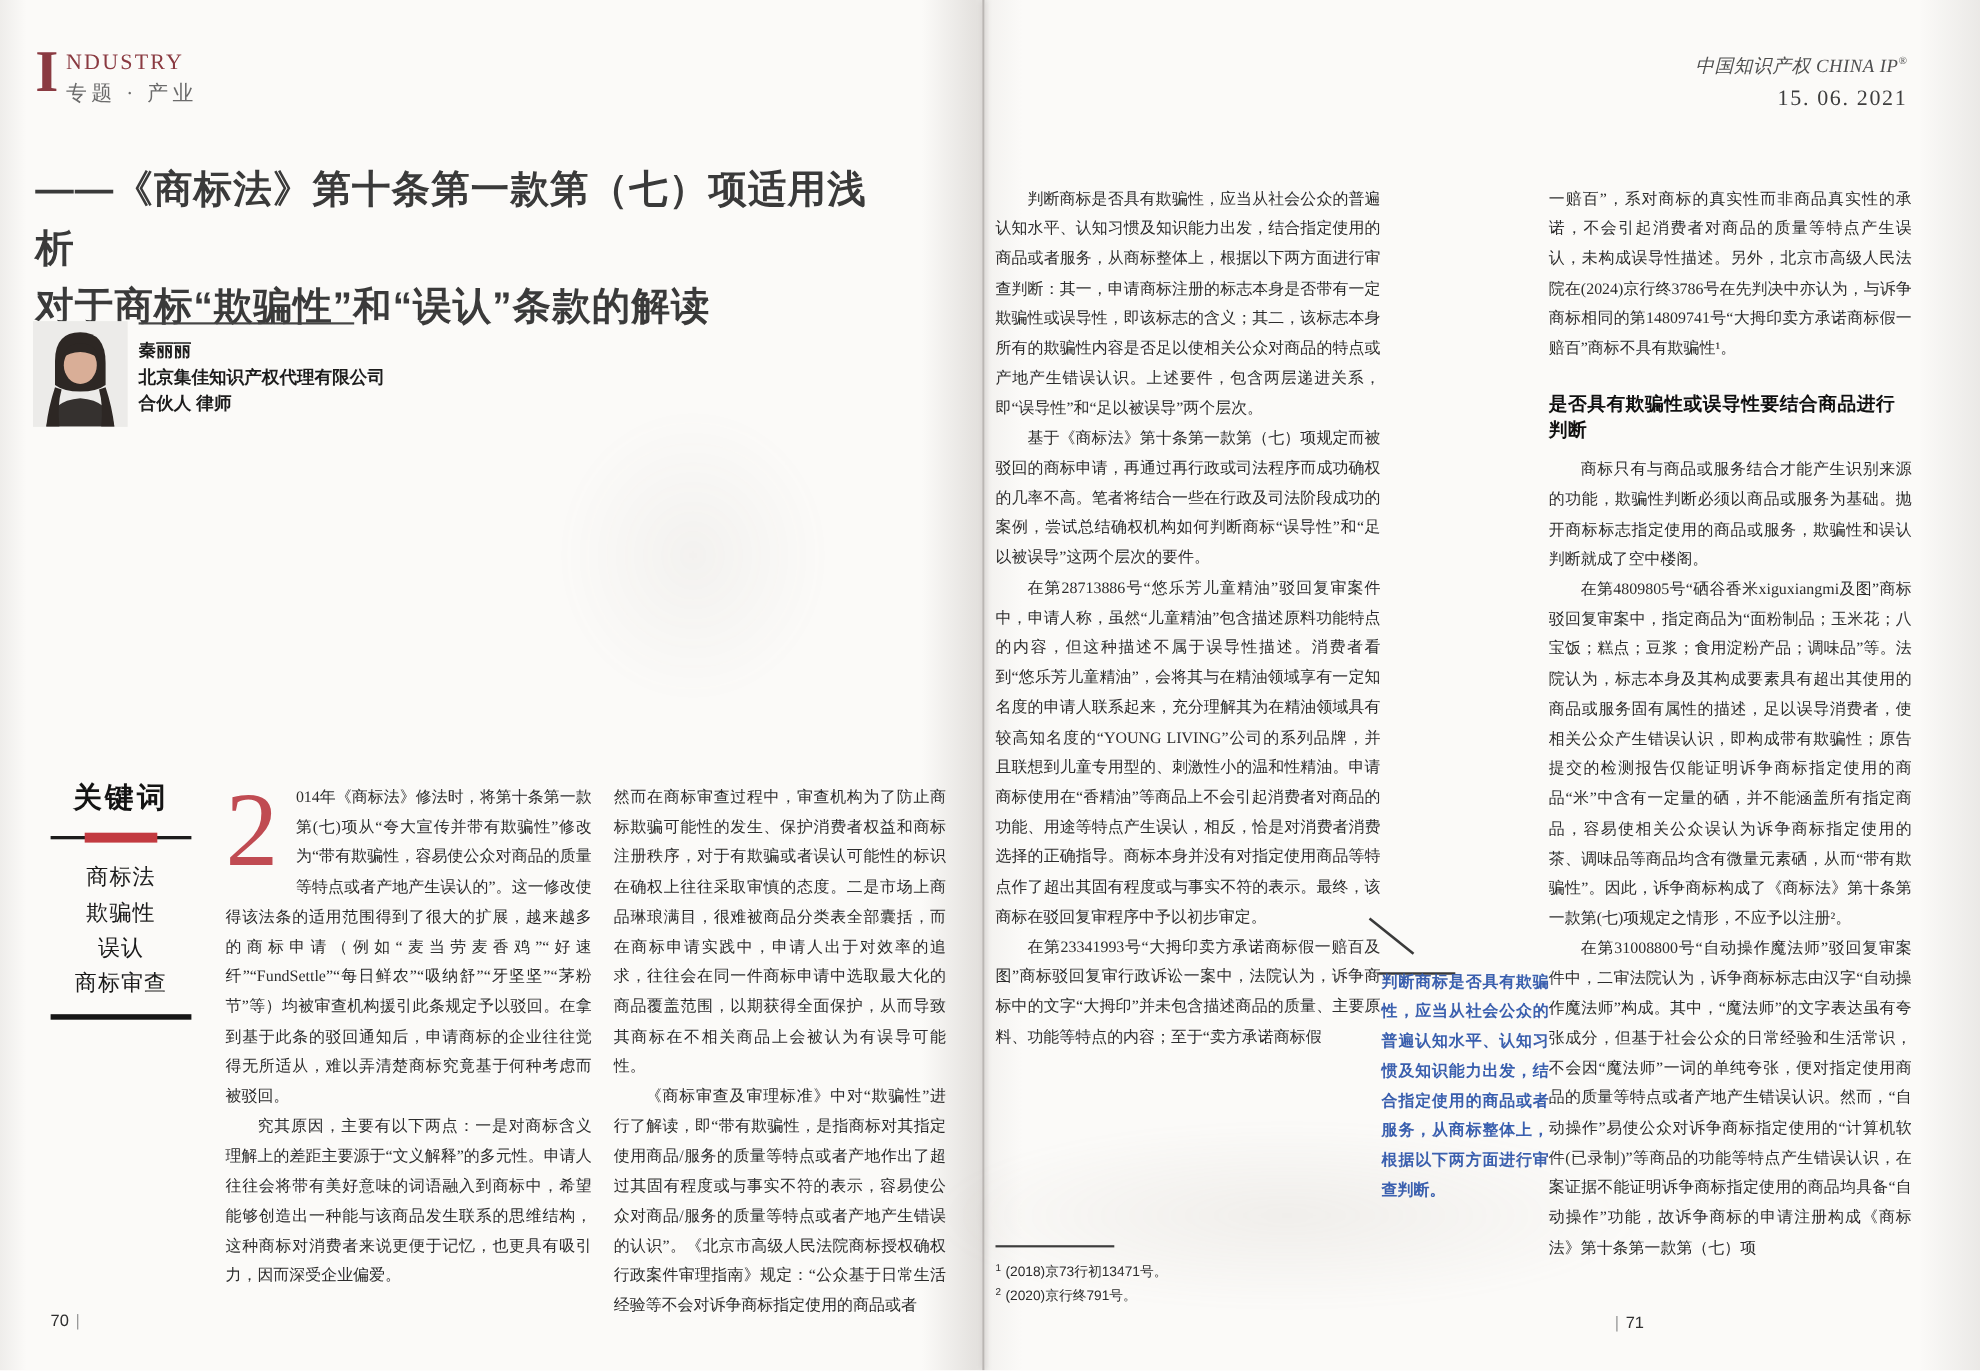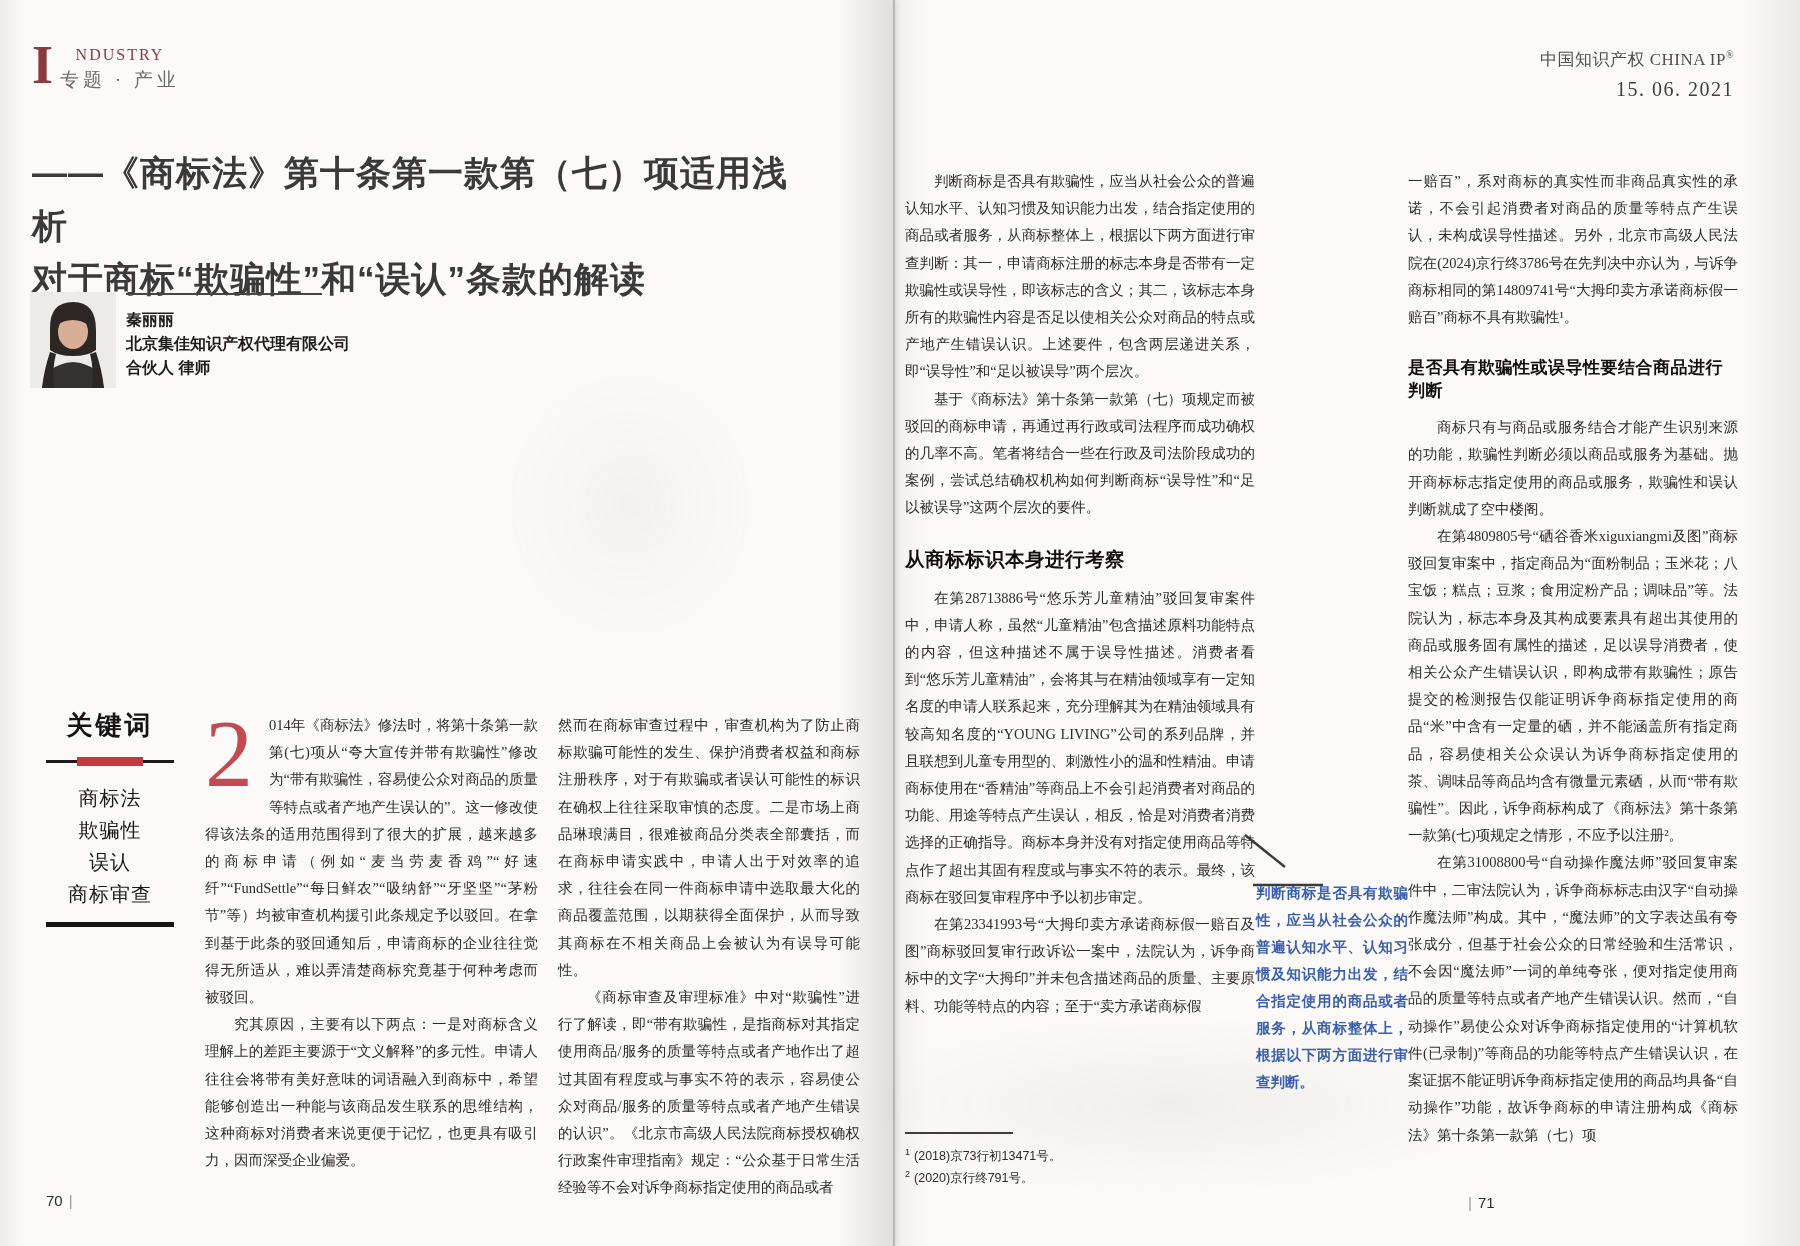--- a/index.html
+++ b/index.html
@@ -20,24 +20,24 @@
     background:linear-gradient(to right, rgba(90,82,75,.08), rgba(90,82,75,0));}
   .bottom-wash{left:840px; top:1020px; width:660px; height:170px; border-radius:50%;
     background:radial-gradient(ellipse at center, rgba(150,140,128,.10), rgba(150,140,128,0) 70%); filter:blur(6px);}
   .bleed-wash{left:505px; top:370px; width:250px; height:270px; border-radius:40%;
     background:radial-gradient(ellipse at center, rgba(120,115,110,.06), rgba(120,115,110,0) 70%); filter:blur(4px);}
 
   
   .header-left{position:absolute; left:32px; top:40px; display:flex; align-items:flex-start;}
   .hl-initial{font-size:54px; line-height:50px; font-weight:700; color:#8a3a41; font-family:"Liberation Serif",serif;}
   .hl-text{margin-left:7px; padding-top:6px;}
-  .hl-mag{font-size:16px; letter-spacing:2px; color:#8a3a41;text-align:center;}
+  .hl-mag{font-size:20px; letter-spacing:2px; color:#8a3a41;}
   .hl-section{font-size:19px; letter-spacing:4px; color:#6b6b6b; margin-top:3px;}
   .header-right{position:absolute; right:66px; top:48px; text-align:right;}
-  .hr-brand{font-size:17px; color:#4f4f4f; letter-spacing:.5px;}
+  .hr-brand{font-size:17px; color:#4f4f4f; letter-spacing:.5px;font-style:italic;}
   .hr-brand sup{font-size:10px;}
   .hr-date{font-size:20px; color:#3e3e3e; letter-spacing:1.5px; margin-top:7px;
     font-family:Liberation Serif, serif;}
 
   
   .title{position:absolute; left:32px; top:146px; width:760px;
     font-family:"Liberation Sans","DejaVu Sans",sans-serif;
     font-weight:900; color:#3a3a3a; font-size:35px; line-height:53px; letter-spacing:1px;}
   .photo{position:absolute; left:30px; top:292px; width:86px; height:96px; background:#ecebe9; overflow:hidden;}
   .author-block{position:absolute; left:126px; top:293px; width:260px;
@@ -157,21 +157,20 @@
   </div>
 
   <div class="col col-2">
     <p>然而在商标审查过程中，审查机构为了防止商标欺骗可能性的发生、保护消费者权益和商标注册秩序，对于有欺骗或者误认可能性的标识在确权上往往采取审慎的态度。二是市场上商品琳琅满目，很难被商品分类表全部囊括，而在商标申请实践中，申请人出于对效率的追求，往往会在同一件商标申请中选取最大化的商品覆盖范围，以期获得全面保护，从而导致其商标在不相关商品上会被认为有误导可能性。</p>
     <p class="indent">《商标审查及审理标准》中对“欺骗性”进行了解读，即“带有欺骗性，是指商标对其指定使用商品/服务的质量等特点或者产地作出了超过其固有程度或与事实不符的表示，容易使公众对商品/服务的质量等特点或者产地产生错误的认识”。《北京市高级人民法院商标授权确权行政案件审理指南》规定：“公众基于日常生活经验等不会对诉争商标指定使用的商品或者</p>
   </div>
 
   <div class="col col-mid">
     <p class="indent">判断商标是否具有欺骗性，应当从社会公众的普遍认知水平、认知习惯及知识能力出发，结合指定使用的商品或者服务，从商标整体上，根据以下两方面进行审查判断：其一，申请商标注册的标志本身是否带有一定欺骗性或误导性，即该标志的含义；其二，该标志本身所有的欺骗性内容是否足以使相关公众对商品的特点或产地产生错误认识。上述要件，包含两层递进关系，即“误导性”和“足以被误导”两个层次。</p>
     <p class="indent">基于《商标法》第十条第一款第（七）项规定而被驳回的商标申请，再通过再行政或司法程序而成功确权的几率不高。笔者将结合一些在行政及司法阶段成功的案例，尝试总结确权机构如何判断商标“误导性”和“足以被误导”这两个层次的要件。</p>
-    <div class="col-heading">从商标标识本身进行考察</div>
     <p class="indent">在第28713886号“悠乐芳儿童精油”驳回复审案件中，申请人称，虽然“儿童精油”包含描述原料功能特点的内容，但这种描述不属于误导性描述。消费者看到“悠乐芳儿童精油”，会将其与在精油领域享有一定知名度的申请人联系起来，充分理解其为在精油领域具有较高知名度的“YOUNG LIVING”公司的系列品牌，并且联想到儿童专用型的、刺激性小的温和性精油。申请商标使用在“香精油”等商品上不会引起消费者对商品的功能、用途等特点产生误认，相反，恰是对消费者消费选择的正确指导。商标本身并没有对指定使用商品等特点作了超出其固有程度或与事实不符的表示。最终，该商标在驳回复审程序中予以初步审定。</p>
     <p class="indent">在第23341993号“大拇印卖方承诺商标假一赔百及图”商标驳回复审行政诉讼一案中，法院认为，诉争商标中的文字“大拇印”并未包含描述商品的质量、主要原料、功能等特点的内容；至于“卖方承诺商标假</p>
   </div>
 
   <div class="callout-arrow">
     <svg width="86" height="60" viewBox="0 0 86 60">
       <line x1="2" y1="2" x2="42" y2="34" stroke="#3a3a3a" stroke-width="2.4"></line>
       <line x1="10" y1="52" x2="80" y2="52" stroke="#3a3a3a" stroke-width="2.4"></line>
     </svg>
   </div>

